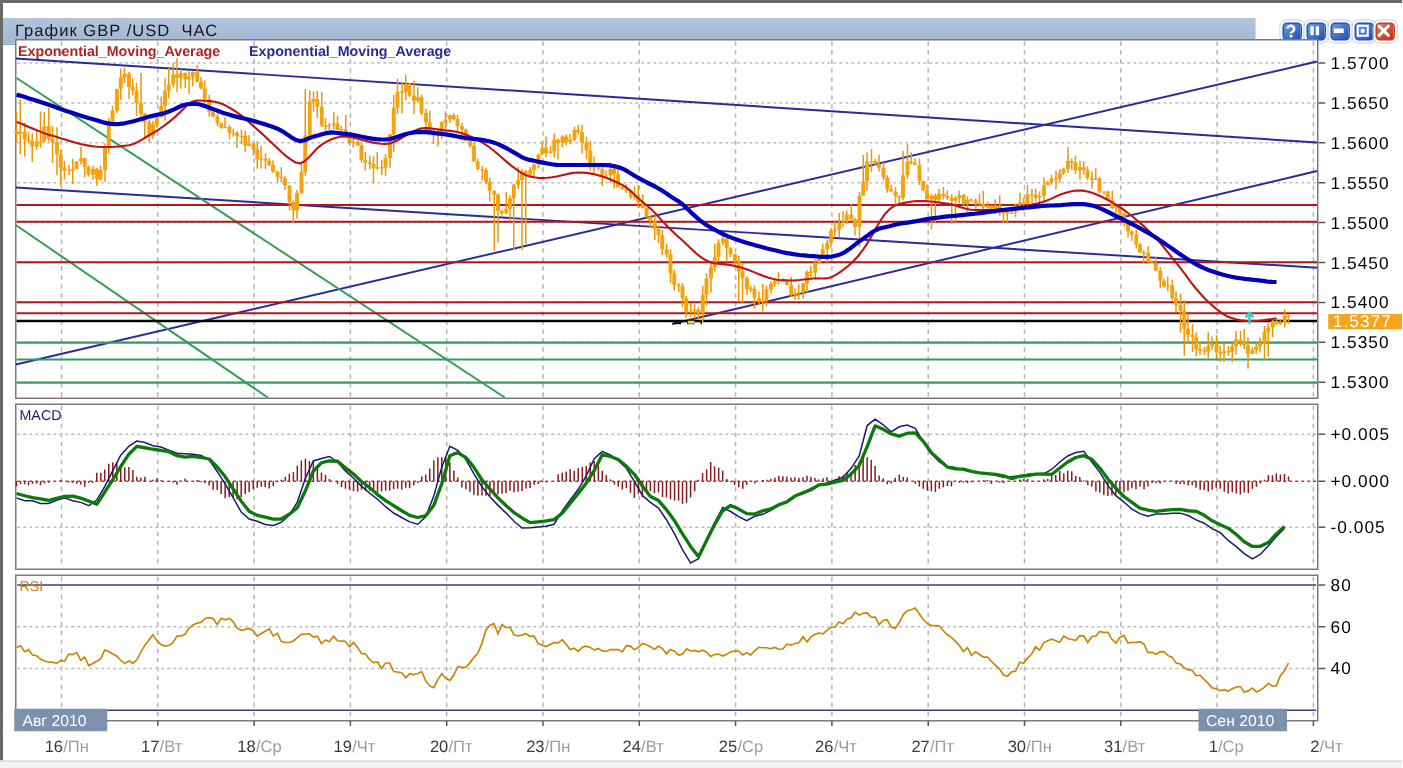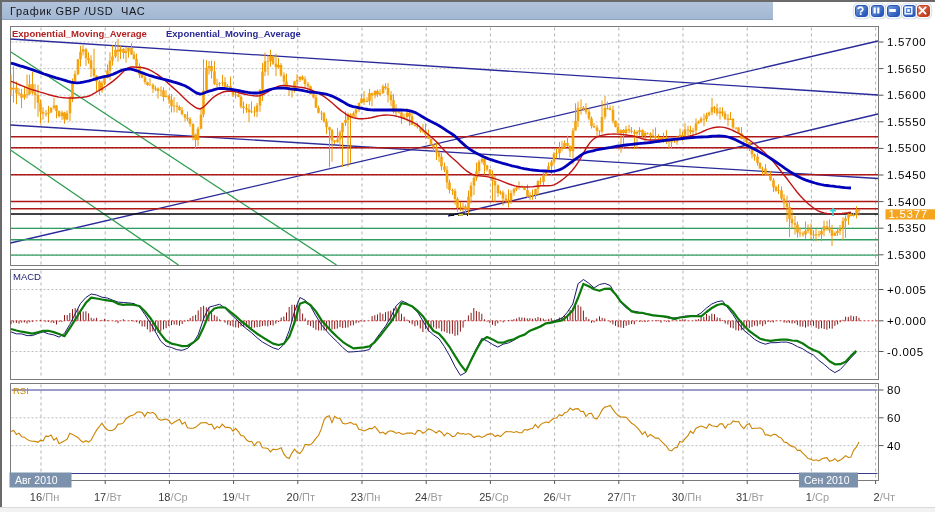--- a/index.html
+++ b/index.html
@@ -1,19 +1,19 @@
 <!DOCTYPE html>
 <html><head><meta charset="utf-8"><title>GBP/USD</title>
 <style>
 html,body{margin:0;padding:0;background:#fff}
 #win{position:relative;width:935px;height:512px;overflow:hidden;font-family:"Liberation Sans",sans-serif;background:#fff}
 #topband{position:absolute;left:0;top:0;width:935px;height:2px;background:#6a6a6a}
 #leftband{position:absolute;left:0;top:0;width:2px;height:507px;background:#6a6a6a}
 #botband{position:absolute;left:0;top:507px;width:935px;height:5px;background:#f2f2f2;border-top:1px solid #d9d9d9}
-#titlebar{position:absolute;left:2px;top:2px;width:771px;height:16.5px;background:linear-gradient(#b2c4db,#a2b7d2);border-bottom:1px solid #8fa3be}
+#titlebar{position:absolute;left:2px;top:12px;width:835px;height:16.5px;background:linear-gradient(#b2c4db,#a2b7d2);border-bottom:1px solid #8fa3be}
 #title{position:absolute;left:8px;top:2.5px;font-size:11px;color:#15151c;letter-spacing:0.7px;font-weight:normal}
 .btn{position:absolute;top:2.6px;width:11px;height:10.5px;border:1px solid;border-radius:3px;box-shadow:0 0 0 1.4px rgba(255,255,255,.85), 0 0 0 2.2px rgba(120,150,200,.35)}
 .btn svg{position:absolute;left:-1px;top:-1px}
 </style></head>
 <body>
 <div id="win">
   <div id="titlebar">
       <span id="title">График GBP /USD&nbsp;&nbsp;ЧАС</span>
       <div class="btn" style="left:852.5px;background:linear-gradient(135deg,#6f9ae0,#1e4fb5);border-color:#2a55b8">
         <svg width="11" height="11" viewBox="0 0 11 11">

